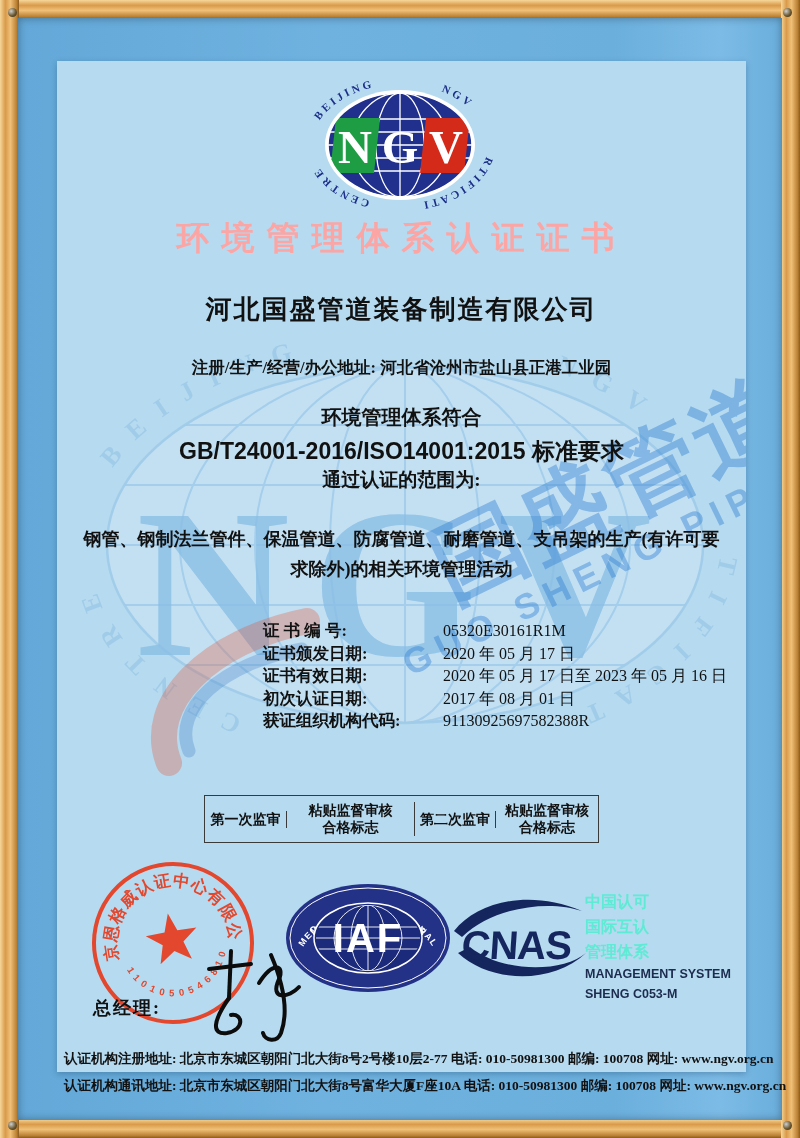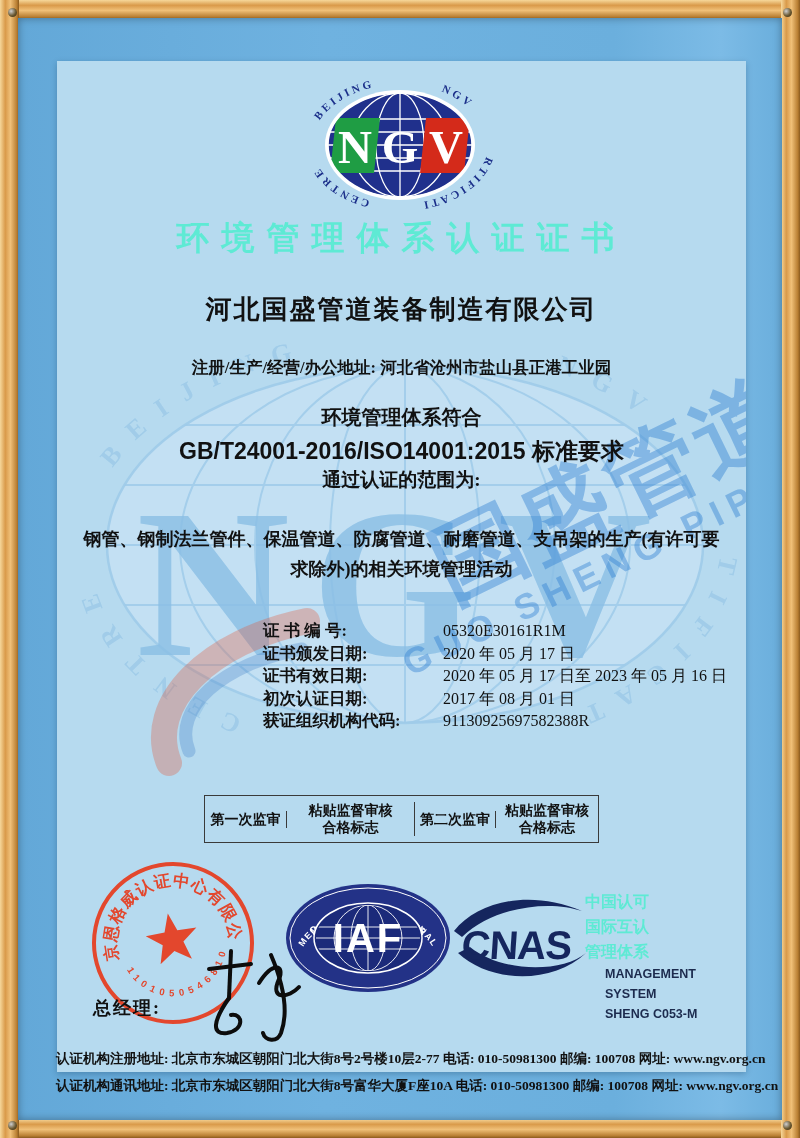--- a/index.html
+++ b/index.html
@@ -15,47 +15,47 @@
      background:radial-gradient(circle at 35% 35%,#cfcfcf,#6b5a33 55%,#2c1d06);z-index:6;}
   
   #mat{position:absolute;left:18px;top:18px;width:764px;height:1102px;
      background:linear-gradient(90deg,#63a8d8 0%,#6fb2e0 40%,#6bafdd 78%,#7cbbe6 92%,#6aaeDC 100%);
      box-shadow:inset 0 0 8px rgba(0,0,0,.35);}
   #page{position:absolute;left:57px;top:61px;width:689px;height:1011px;
      background:#b6daef;overflow:hidden;box-shadow:0 2px 6px rgba(0,30,60,.25);}
   
   .abs{position:absolute;}
   .ctr{left:57px;width:689px;text-align:center;}
-  #title{top:216px;font-size:33px;font-weight:bold;letter-spacing:12px;color:#5eead4;}
+  #title{top:216px;font-size:33px;font-weight:bold;letter-spacing:12px;color:#fca5a5;}
   #company{top:292px;font-size:26px;font-weight:bold;letter-spacing:2px;}
   #addr{top:340px;font-size:16.5px;font-weight:bold;margin-top:17px;}
   #conform{top:404px;font-size:20px;font-weight:bold;}
   #stdcode{top:436px;font-size:23px;font-weight:bold;font-family:"Liberation Sans","DejaVu Sans",sans-serif;}
   #scopeintro{top:467px;font-size:19px;font-weight:bold;}
   #scope{top:524px;font-size:18px;font-weight:bold;line-height:30px;}
   #details{left:263px;top:620px;width:480px;font-size:16px;}
   .drow{display:flex;line-height:22.5px;}
   .dlabel{width:180px;font-weight:bold;font-size:16.5px;flex:none;}
   .dvalue{font-size:16px;}
   #legal{top:728px;font-size:14.5px;font-weight:bold;line-height:19.5px;}
   #legal .url{text-decoration:underline;}
   #stable{left:204px;top:795px;width:393px;height:46px;display:flex;
       border:1px solid #3a3a3a;font-size:14px;font-weight:bold;align-items:center;}
   .tcell{border-right:1px solid #3a3a3a;display:flex;flex-direction:column;
       justify-content:center;align-items:center;line-height:17px;}
   .tcell:last-child{border-right:none;}
   #gm{left:93px;top:996px;font-size:18px;font-weight:bold;letter-spacing:2px;}
-  .footer{left:56px;width:700px;font-size:13.5px;font-weight:bold;white-space:nowrap;}
+  .footer{left:64px;width:700px;font-size:13.5px;font-weight:bold;white-space:nowrap;}
   #footer1{top:1050px;}
   #footer2{top:1077px;}
   
   #cnastext{left:585px;top:889px;width:160px;}
   #cnastext .cn{font-size:16px;font-weight:bold;line-height:25px;color:#5eead4;}
   #cnastext .en{font-size:12.5px;font-weight:bold;line-height:20px;color:#1c2b4e;
-      font-family:"Liberation Sans","DejaVu Sans",sans-serif;margin-left:20px;}
+      font-family:"Liberation Sans","DejaVu Sans",sans-serif;}
   
   #wm-company{position:absolute;left:420px;top:455px;width:560px;
       transform:rotate(-26deg);transform-origin:left bottom;opacity:.42;color:#2e7fd2;}
   #wm-company .cn{font-size:92px;font-weight:bold;letter-spacing:4px;line-height:96px;
       font-family:"Liberation Sans","DejaVu Sans",sans-serif;}
   #wm-company .en{font-size:36px;font-weight:bold;letter-spacing:8px;margin-left:-70px;
       font-family:"Liberation Sans","DejaVu Sans",sans-serif;}
   svg{display:block;}
 </style>
 </head>

